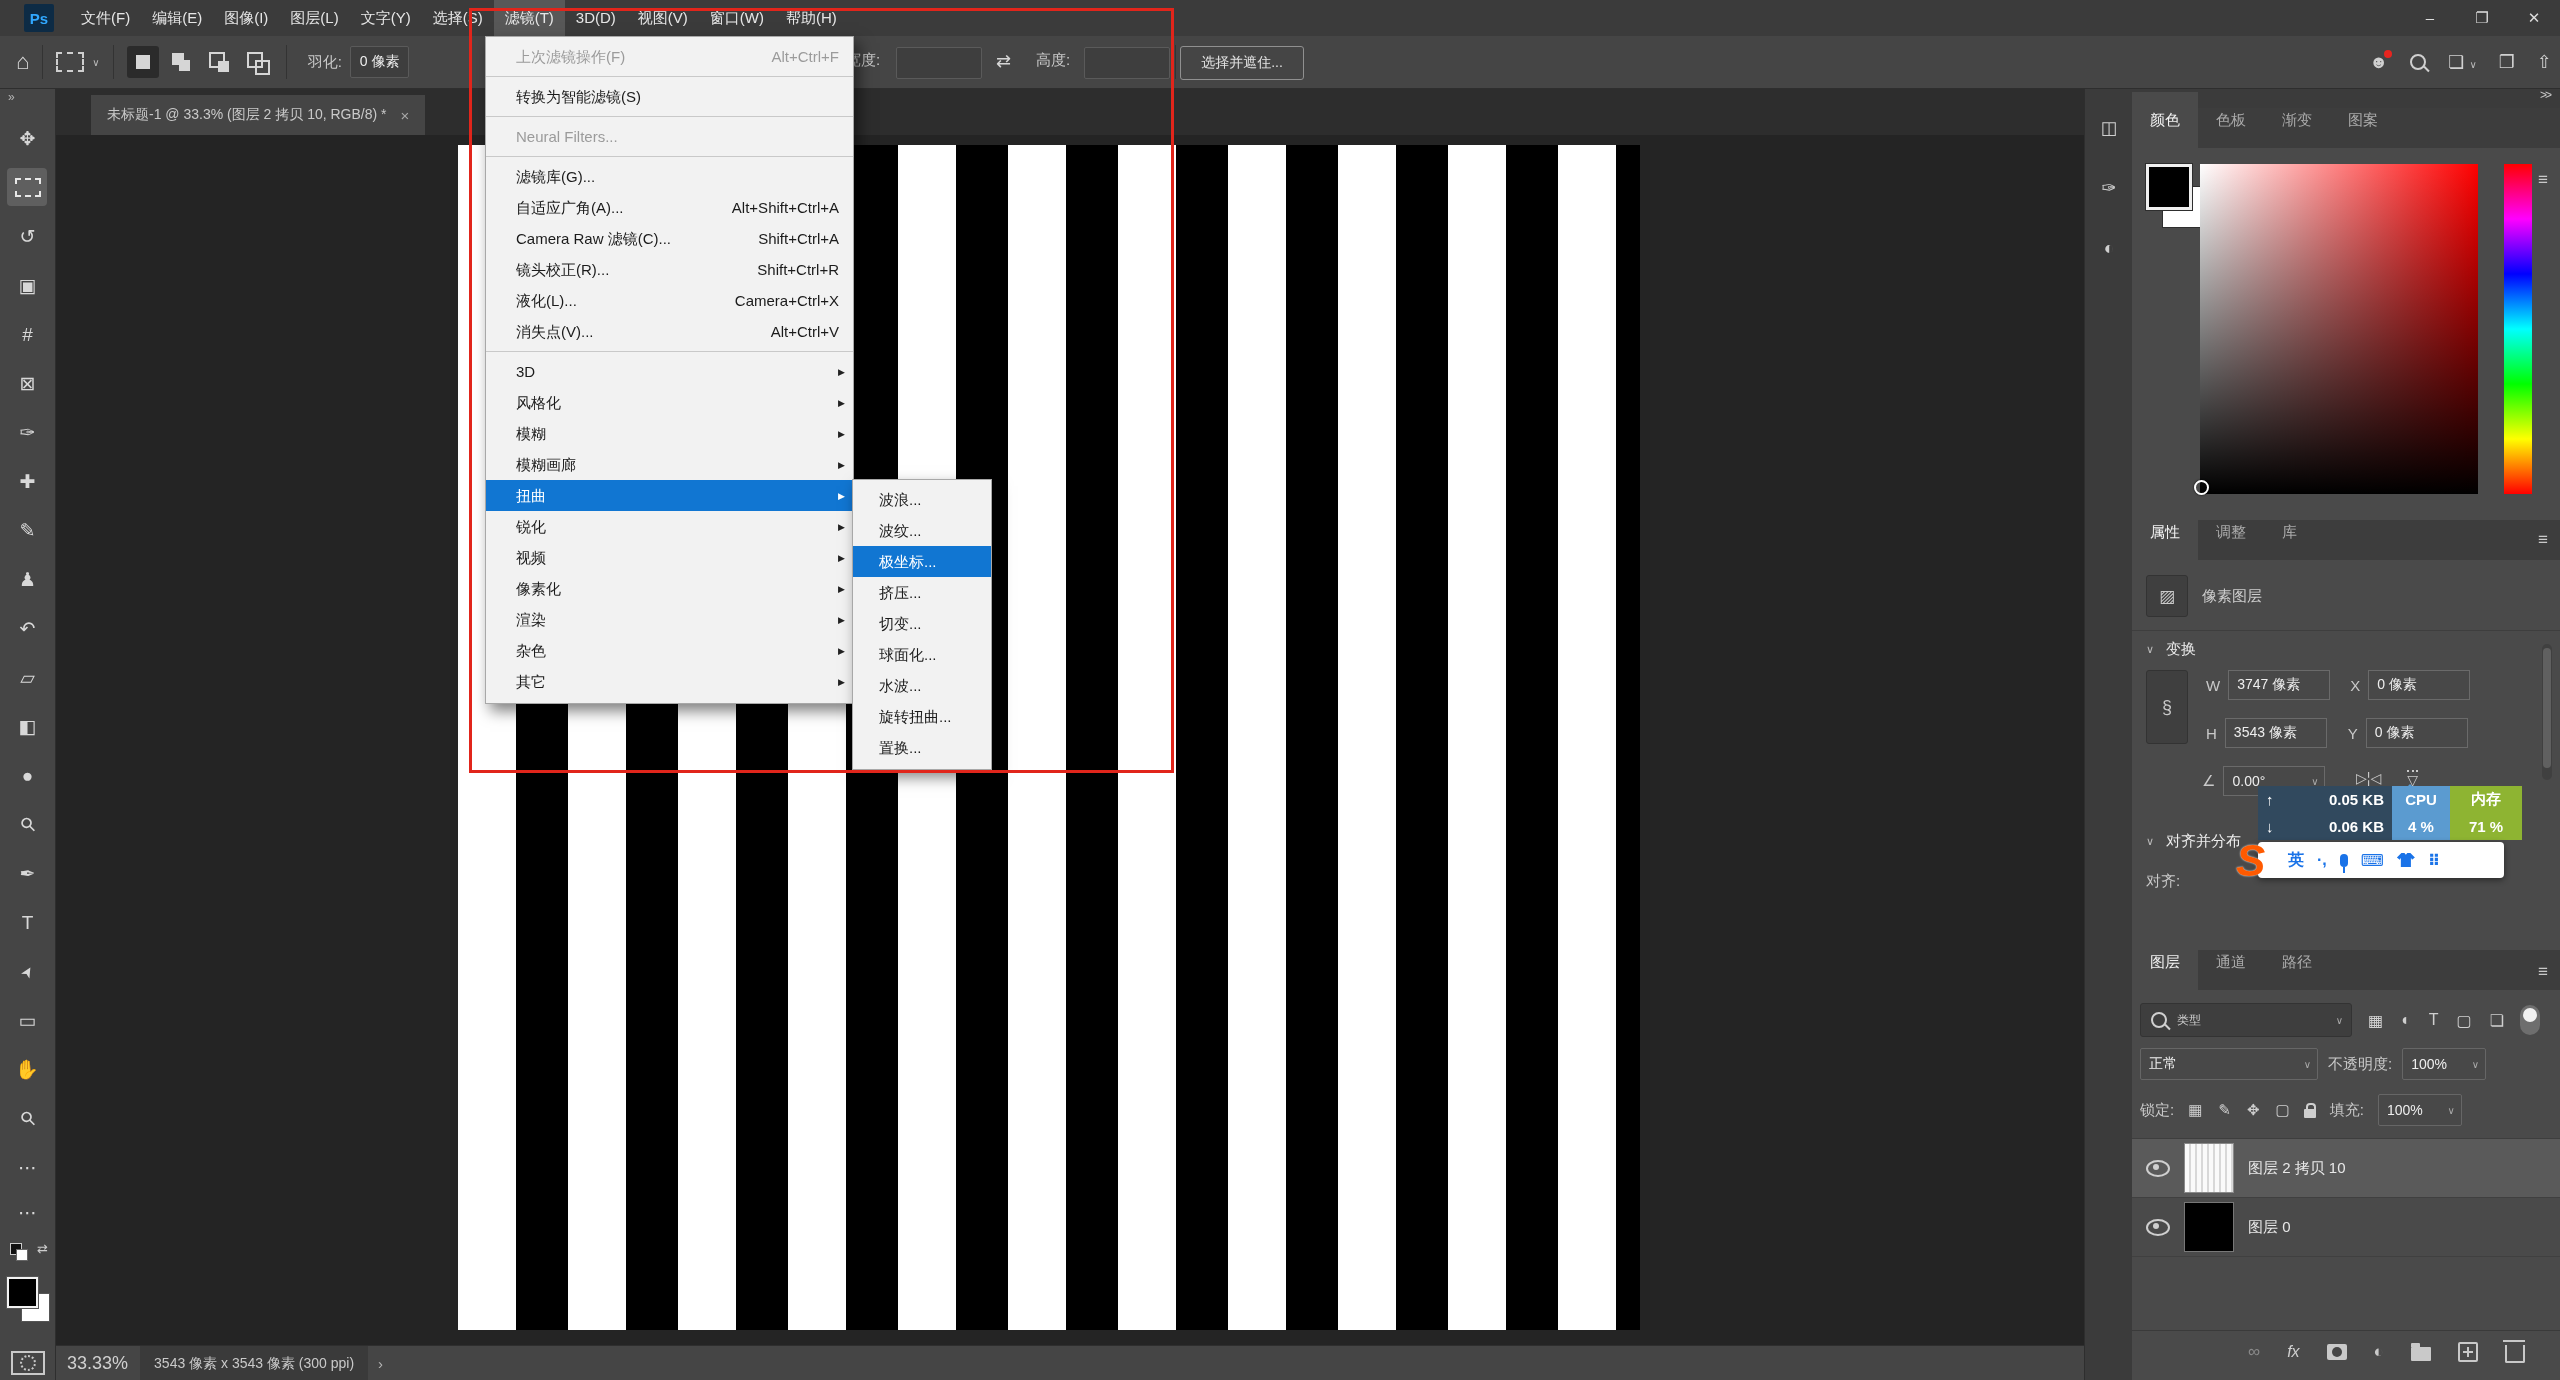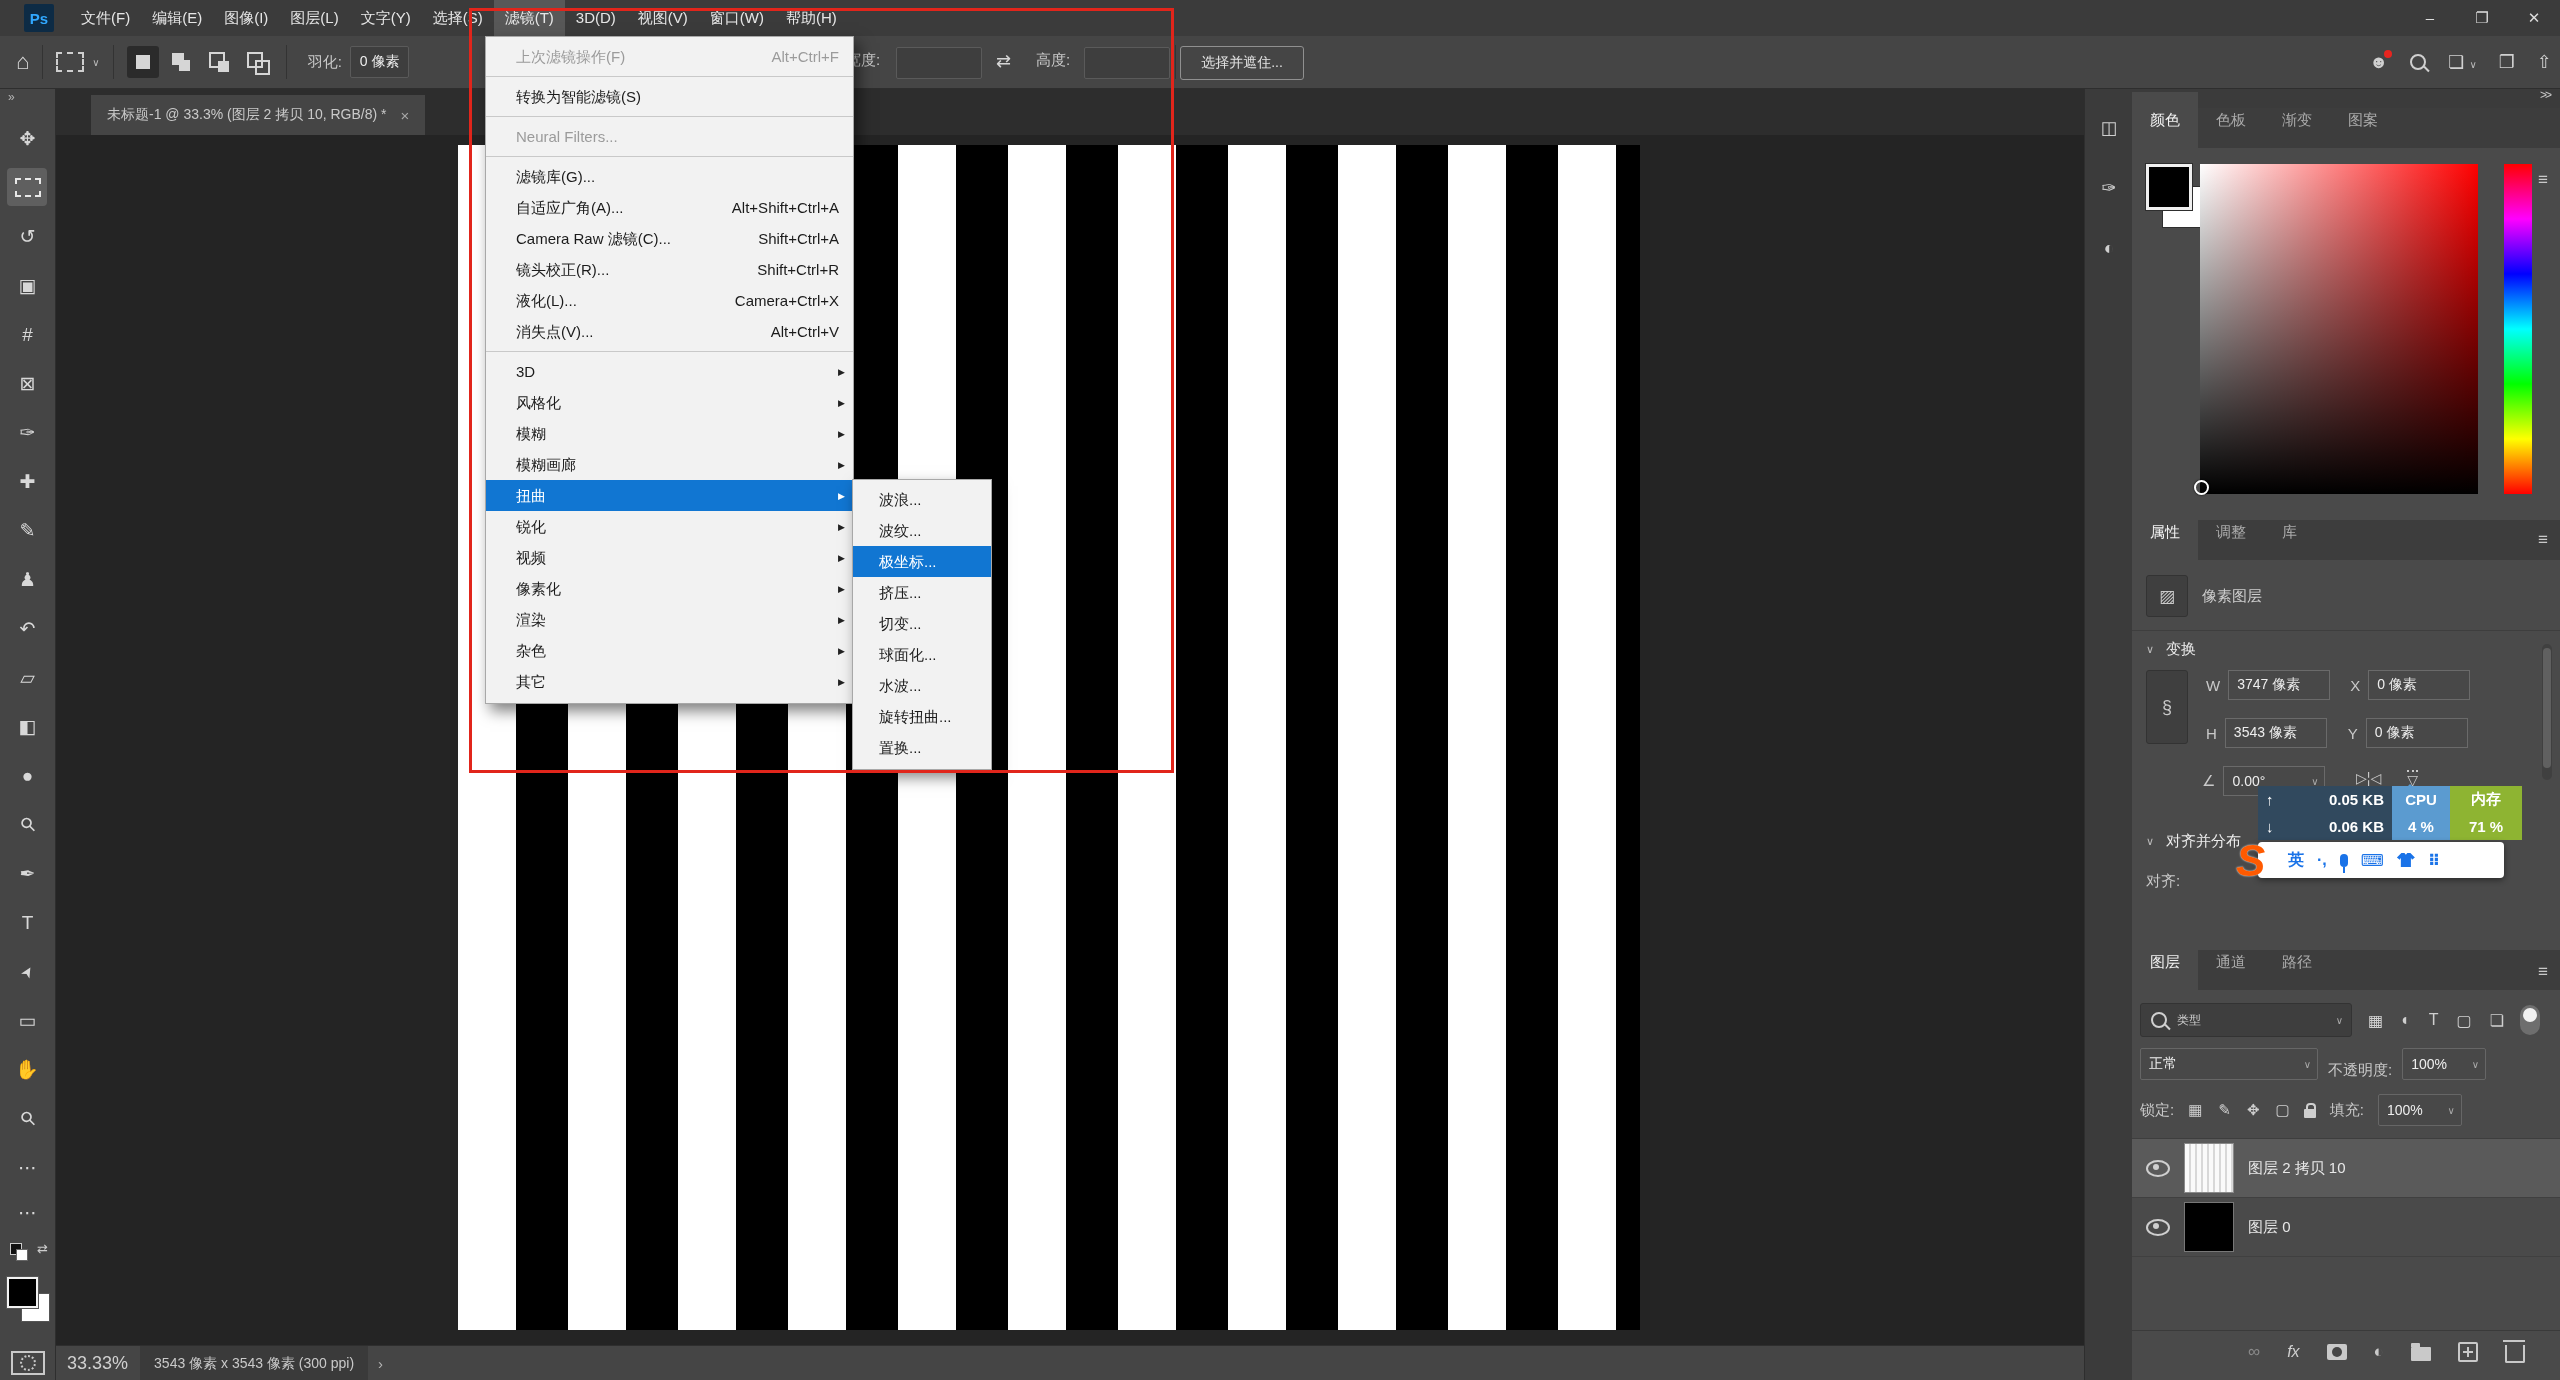--- a/index.html
+++ b/index.html
@@ -131,21 +131,21 @@
   .pscroll i{position:absolute;left:1px;top:4px;width:8px;height:120px;background:#606060;border-radius:4px;display:block;}
   
   .layerspanel{position:relative;height:430px;}
   .lfilter{position:absolute;left:8px;top:52px;width:412px;height:36px;display:flex;align-items:center;gap:16px;}
   .searchbox{width:190px;height:32px;background:#3e3e3e;border:1px solid #333;border-radius:3px;display:flex;align-items:center;gap:10px;padding:0 10px;position:relative;}
   .searchbox .txt{font-size:12px;color:#cfcfcf;}
   .searchbox .cv{position:absolute;right:8px;font-size:10px;color:#aaa;}
   .lficon{font-size:16px;color:#cfcfcf;}
   .pill{width:20px;height:30px;background:#6e6e6e;border-radius:10px;position:relative;}
   .pill:before{content:"";position:absolute;left:3px;top:3px;width:14px;height:14px;border-radius:50%;background:#f0f0f0;}
-  .lblend{position:absolute;left:8px;top:98px;width:412px;display:flex;align-items:flex-end;gap:10px;font-size:15px;color:#c9c9c9;}
+  .lblend{position:absolute;left:8px;top:98px;width:412px;display:flex;align-items:center;gap:10px;font-size:15px;color:#c9c9c9;}
   .dd{height:30px;background:#484848;border:1px solid #666;border-radius:2px;display:flex;align-items:center;padding:0 8px;position:relative;color:#eee;font-size:14px;}
   .dd .cv{position:absolute;right:6px;font-size:10px;color:#aaa;}
   .dd.blend{width:160px;}
   .dd.pct{width:66px;}
   .llock{position:absolute;left:8px;top:144px;width:412px;display:flex;align-items:center;gap:14px;font-size:15px;color:#c9c9c9;}
   .lockicon{font-size:15px;color:#cfcfcf;}
   .csslock{width:12px;height:9px;background:#cfcfcf;border-radius:1px;position:relative;margin-top:6px;}
   .csslock:before{content:"";position:absolute;left:2px;top:-6px;width:6px;height:5px;border:2px solid #cfcfcf;border-bottom:none;border-radius:4px 4px 0 0;}
   .lrows{position:absolute;left:0;top:188px;width:428px;border-top:1px solid #3e3e3e;}
   .lrow{height:58px;display:flex;align-items:center;gap:14px;padding-left:14px;border-bottom:1px solid #404040;}

